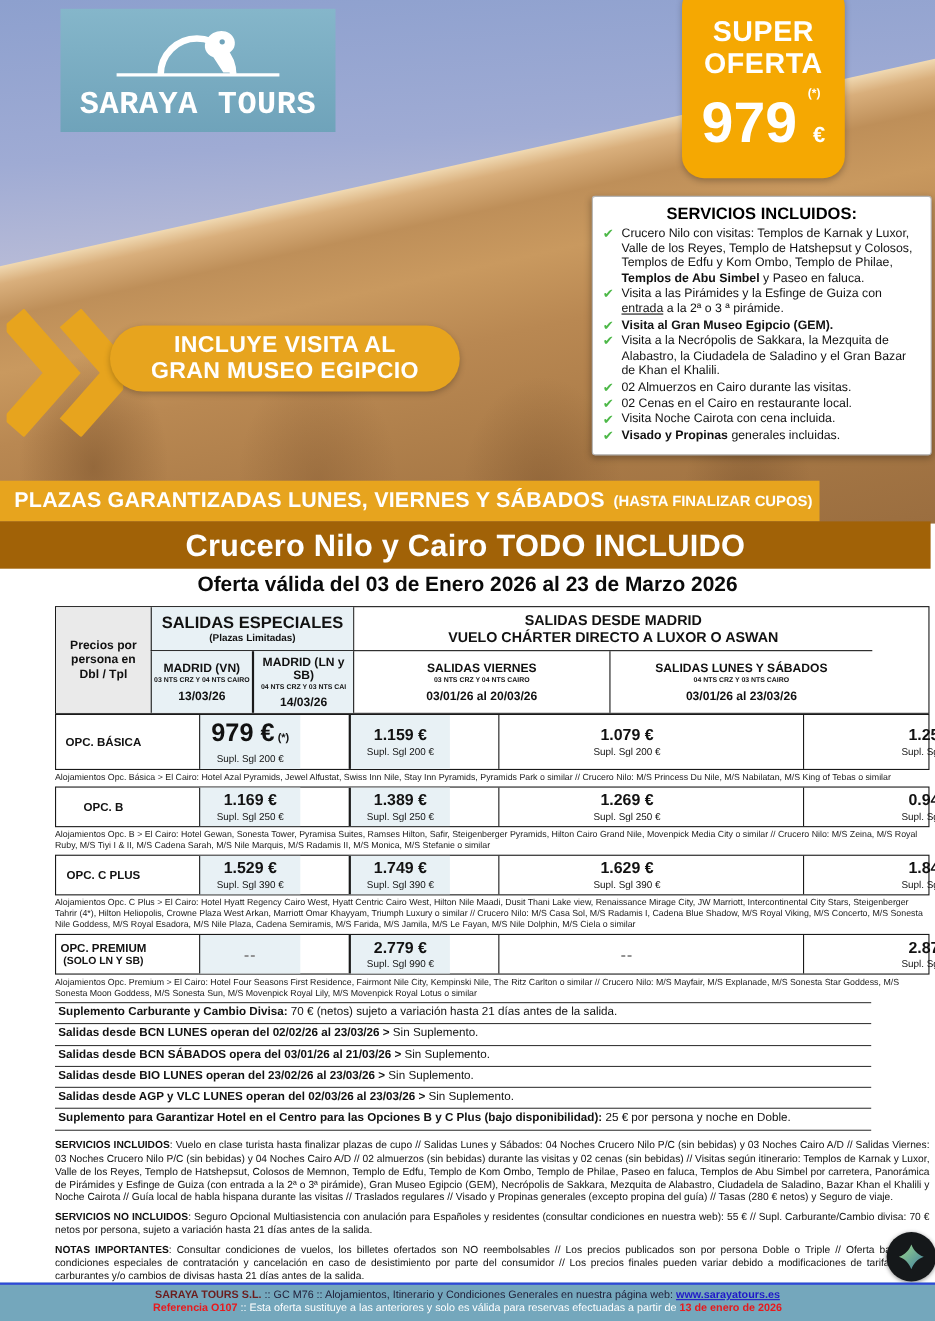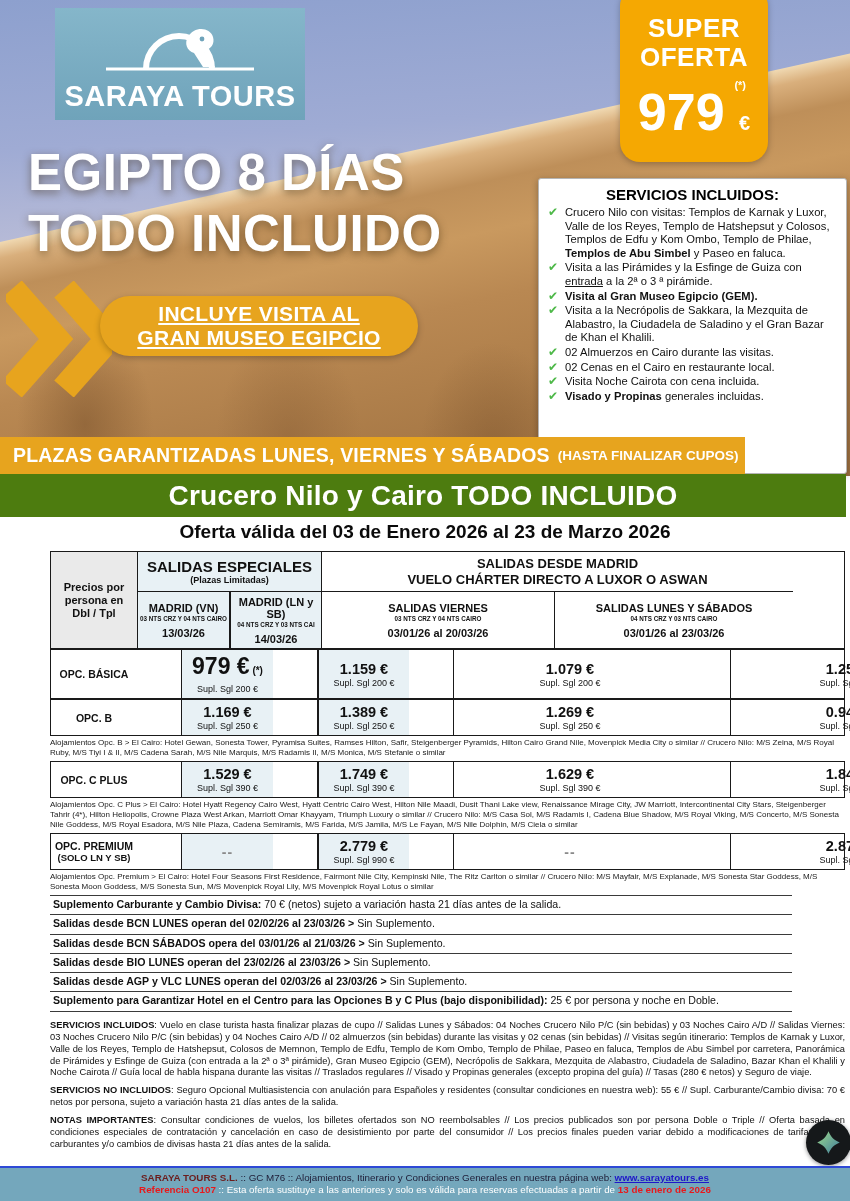--- a/index.html
+++ b/index.html
@@ -11,48 +11,48 @@
   .sky{position:absolute;inset:0;background:linear-gradient(176deg,#8DA0CE 0%,#9FABD4 28%,#BFC0D8 52%,#D8C5A9 74%,#D8B98C 100%);}
   .slab{position:absolute;left:-80px;top:266px;width:1150px;height:520px;transform:rotate(-12.5deg);transform-origin:left center;
         background:linear-gradient(180deg,#F0D9B2 0px,#D9AF7C 16px,#BE8F59 46px,#C9995F 95px,#B98852 160px,#A97A47 280px,#8F6439 520px);}
   .statues{position:absolute;left:0;bottom:0;width:100%;height:235px;background:
       radial-gradient(100px 150px at 10% 78%, rgba(122,82,44,.55), transparent 68%),
       radial-gradient(110px 160px at 34% 84%, rgba(139,96,54,.50), transparent 66%),
       radial-gradient(110px 160px at 58% 88%, rgba(122,82,44,.45), transparent 66%),
       radial-gradient(90px 140px at 80% 92%, rgba(110,74,40,.40), transparent 66%);}
   .logo-box{position:absolute;left:55px;top:8px;width:250px;height:112px;
         background:linear-gradient(180deg,#85B6CA,#6FA3BA);display:flex;flex-direction:column;align-items:center;justify-content:flex-end;padding-bottom:9px;box-sizing:border-box;}
-  .logo-text{font-size:29px;font-weight:bold;color:#fff;letter-spacing:.5px;line-height:30px;}
+  .logo-text{font-size:29px;font-weight:bold;color:#fff;letter-spacing:.5px;line-height:30px;font-family:Liberation Mono, monospace;}
   .hero-title{position:absolute;left:28px;top:142px;font-size:51px;line-height:61px;font-weight:bold;color:#fff;
         letter-spacing:.5px;text-shadow:0 3px 9px rgba(60,40,10,.5);white-space:nowrap;}
   .badge{position:absolute;left:620px;top:-14px;width:148px;height:176px;background:#F5A802;border-radius:20px;
         box-shadow:0 2px 6px rgba(0,0,0,.25);color:#fff;text-align:center;padding-top:28px;box-sizing:border-box;}
   .badge .l1{font-size:26px;font-weight:bold;line-height:29px;letter-spacing:.5px;}
   .badge .bstar{display:block;text-align:right;padding-right:22px;font-size:11px;font-weight:bold;margin-top:8px;line-height:10px;}
   .badge .bprice{font-size:52px;font-weight:bold;line-height:44px;}
   .badge .bcur{font-size:20px;font-weight:bold;}
   .chevrons{position:absolute;left:6px;top:281px;}
   .pill{position:absolute;left:100px;top:296px;width:318px;height:60px;border-radius:30px;background:#E7A41E;color:#fff;
         display:flex;flex-direction:column;align-items:center;justify-content:center;font-weight:bold;font-size:21px;line-height:24.5px;
-        letter-spacing:.3px;box-shadow:0 2px 6px rgba(0,0,0,.25);text-decoration:underline;}
-
-  
-  .services{position:absolute;left:538px;top:178px;width:309px;height:296px;background:#fff;border:1px solid #b5b5b5;border-radius:3px;
+        letter-spacing:.3px;box-shadow:0 2px 6px rgba(0,0,0,.25);}
+
+  
+  .services{position:absolute;left:538px;top:178px;width:309px;height:236px;background:#fff;border:1px solid #b5b5b5;border-radius:3px;
         box-sizing:border-box;padding:7px 9px 5px 9px;box-shadow:0 2px 7px rgba(0,0,0,.3);}
   .services h3{margin:0 0 3px;font-size:15px;text-align:center;font-weight:bold;color:#000;}
   .svc-item{position:relative;padding-left:17px;font-size:11.2px;line-height:13.6px;color:#111;margin-bottom:1px;}
   .svc-item .check{position:absolute;left:0;top:0;color:#4DB848;font-weight:bold;font-size:12px;font-family:"DejaVu Sans",sans-serif;}
   .b{font-weight:bold;} .u{text-decoration:underline;}
 
   
   .plazas{position:absolute;left:0;top:437px;width:745px;height:37px;background:#E7A41E;color:#fff;display:flex;align-items:center;
         padding-left:13px;box-sizing:border-box;font-weight:bold;}
   .plazas .main{font-size:19.5px;letter-spacing:.2px;}
   .plazas .small{font-size:13.5px;margin-left:8px;}
-  .redbar{position:absolute;left:0;top:474px;width:846px;height:43px;background:#4d7c0f;color:#fff;text-align:center;
+  .redbar{position:absolute;left:0;top:474px;width:846px;height:43px;background:#a16207;color:#fff;text-align:center;
         font-size:28px;font-weight:bold;line-height:43px;letter-spacing:.2px;}
   .validity{position:absolute;left:0;top:521px;width:850px;text-align:center;font-size:19px;font-weight:bold;color:#0a0a0a;}
 
   
   .mid{position:absolute;left:50px;top:551px;width:795px;}
   .trow{display:grid;grid-template-columns:86px 92px 92px 233px 239px;border:1.2px solid #1a1a1a;background:#fff;box-sizing:border-box;}
   .hdr{grid-template-rows:40px 56px;}
   .cell{display:flex;flex-direction:column;align-items:center;justify-content:center;text-align:center;box-sizing:border-box;padding:2px;}
   .corner{grid-row:1/3;grid-column:1;background:#EAEAEA;font-weight:bold;font-size:11px;line-height:13px;padding:2px 6px;}
   .g1t{grid-row:1;grid-column:2/4;background:#E8F1F5;border-left:1.2px solid #1a1a1a;border-bottom:1.2px solid #1a1a1a;}
@@ -114,24 +114,20 @@
         <svg width="160" height="54" viewBox="0 0 160 54">
           <line x1="6" y1="46" x2="154" y2="46" stroke="#fff" stroke-width="3"></line>
           <path d="M46 46 A 33 33 0 0 1 112 46" fill="none" stroke="#fff" stroke-width="6"></path>
           <path d="M88 14 c6,-11 22,-10 25,0 c2,7 -2,12 -9,14 l11,16 h-12 l-9,-14 c-7,-2 -10,-10 -6,-16 z" fill="#fff"></path>
           <circle cx="102" cy="16" r="2.4" fill="#6FA3BA"></circle>
         </svg>
       </span>
       <span class="logo-text">SARAYA TOURS</span>
     </div>
 
-    <div class="hero-title">
-      <div>EGIPTO 8 DÍAS</div>
-      <div>TODO INCLUIDO</div>
-    </div>
 
     <div class="badge">
       <div class="l1">SUPER</div>
       <div class="l1">OFERTA</div>
       <span class="bstar">(*)</span>
       <div class="bprice"><span>979</span> <span class="bcur">€</span></div>
     </div>
 
     <div class="chevrons">
       <svg width="106" height="116" viewBox="0 0 106 116">
@@ -215,20 +211,21 @@
             </div>
             <div class="cell">
               <div class="price-main">1.079 €</div>
               <div class="supl">Supl. Sgl 200 €</div>
             </div>
             <div class="cell">
               <div class="price-main">1.259 €</div>
               <div class="supl">Supl. Sgl 200 €</div>
             </div>
           </div>
+          <div class="tnote">Alojamientos Opc. Básica &gt; El Cairo: Hotel Azal Pyramids, Jewel Alfustat, Swiss Inn Nile, Stay Inn Pyramids, Pyramids Park o similar // Crucero Nilo: M/S Princess Du Nile, M/S Nabilatan, M/S King of Tebas o similar</div>
           <div class="trow bodyrow">
             <div class="cell lab">
               <div>OPC. B</div>
             </div>
             <div class="cell cellblue">
               <div class="price-main">1.169 €</div>
               <div class="supl">Supl. Sgl 250 €</div>
             </div>
             <div class="cell cellblue">
               <div class="price-main">1.389 €</div>

